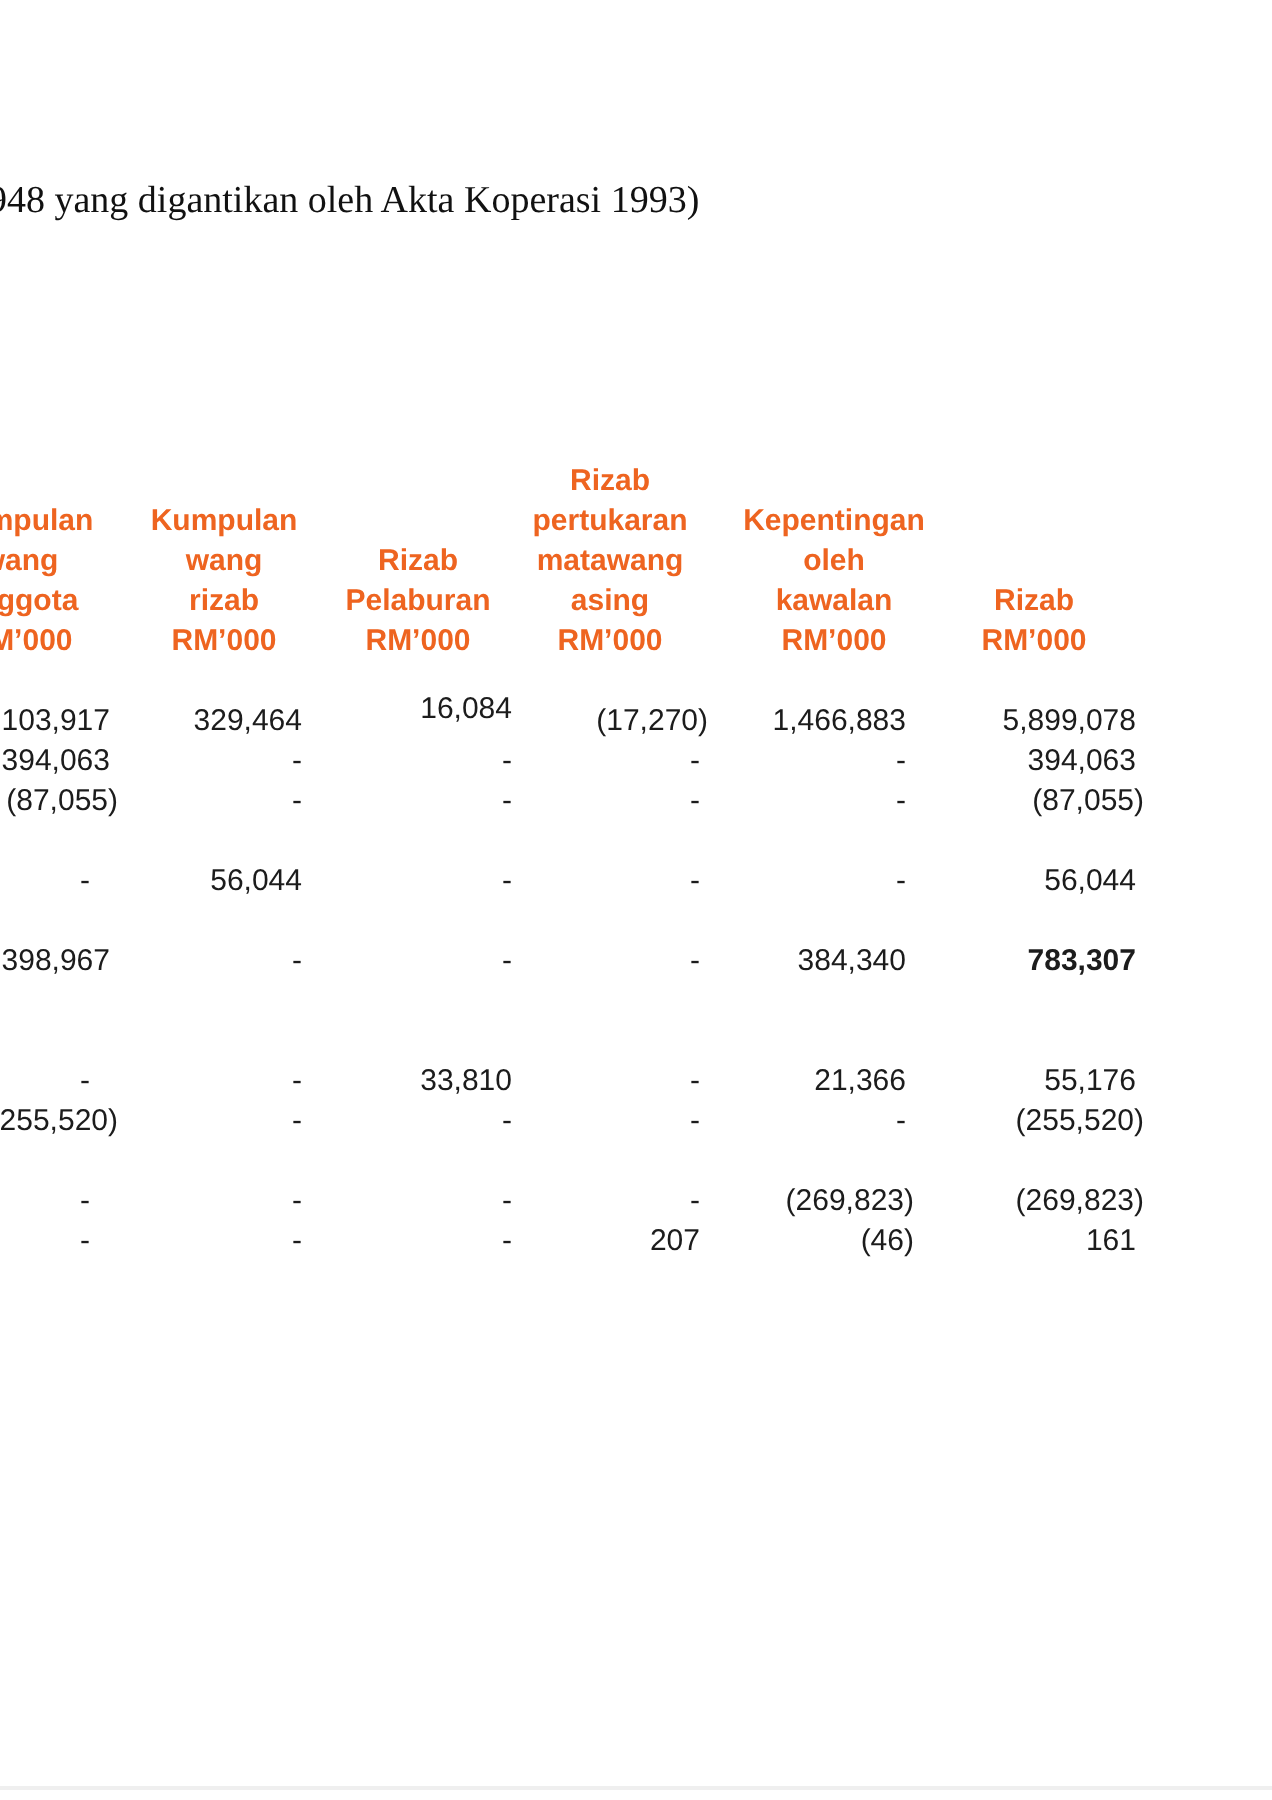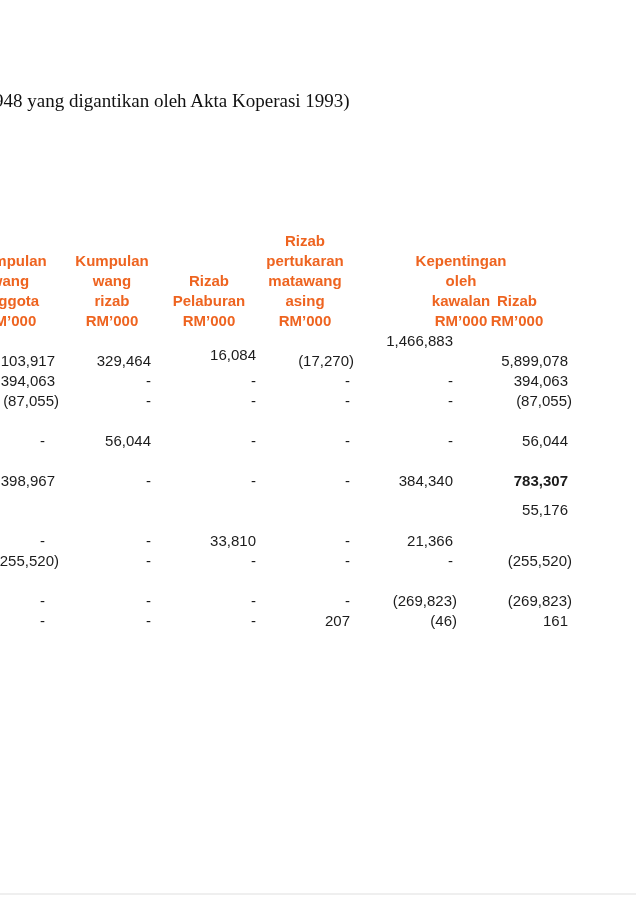--- a/index.html
+++ b/index.html
@@ -76,35 +76,35 @@
         <div>Pelaburan</div>
         <div>RM’000</div>
       </div>
       <div class="col-header" style="left: 305px; top: 231px;">
         <div>Rizab</div>
         <div>pertukaran</div>
         <div>matawang</div>
         <div>asing</div>
         <div>RM’000</div>
       </div>
-      <div class="col-header" style="left: 417px; top: 251px; margin-left: 44px;">
+      <div class="col-header" style="left: 417px; top: 251px;">
         <div>Kepentingan</div>
         <div>oleh</div>
         <div>kawalan</div>
         <div>RM’000</div>
       </div>
       <div class="col-header" style="left: 517px; top: 291px;">
         <div>Rizab</div>
         <div>RM’000</div>
       </div>
       <div class="cell" style="right: 581px; top: 351px;">103,917</div>
       <div class="cell" style="right: 485px; top: 351px;">329,464</div>
       <div class="cell" style="right: 380px; top: 345px;">16,084</div>
       <div class="cell" style="right: 282px; top: 351px;">(17,270)</div>
-      <div class="cell" style="right: 183px; top: 331px;">1,466,883</div>
+      <div class="cell" style="right: 183px; top: 351px;">1,466,883</div>
       <div class="cell" style="right: 68px; top: 351px;">5,899,078</div>
       <div class="cell" style="right: 581px; top: 371px;">394,063</div>
       <div class="cell" style="right: 485px; top: 371px;">-</div>
       <div class="cell" style="right: 380px; top: 371px;">-</div>
       <div class="cell" style="right: 286px; top: 371px;">-</div>
       <div class="cell" style="right: 183px; top: 371px;">-</div>
       <div class="cell" style="right: 68px; top: 371px;">394,063</div>
       <div class="cell" style="right: 577px; top: 391px;">(87,055)</div>
       <div class="cell" style="right: 485px; top: 391px;">-</div>
       <div class="cell" style="right: 380px; top: 391px;">-</div>
@@ -121,21 +121,21 @@
       <div class="cell" style="right: 485px; top: 471px;">-</div>
       <div class="cell" style="right: 380px; top: 471px;">-</div>
       <div class="cell" style="right: 286px; top: 471px;">-</div>
       <div class="cell" style="right: 183px; top: 471px;">384,340</div>
       <div class="cell" style="right: 68px; top: 471px; font-weight: bold;">783,307</div>
       <div class="cell" style="right: 591px; top: 531px;">-</div>
       <div class="cell" style="right: 485px; top: 531px;">-</div>
       <div class="cell" style="right: 380px; top: 531px;">33,810</div>
       <div class="cell" style="right: 286px; top: 531px;">-</div>
       <div class="cell" style="right: 183px; top: 531px;">21,366</div>
-      <div class="cell" style="right: 68px; top: 500px; text-align: right;">55,176</div>
+      <div class="cell" style="right: 68px; top: 531px; text-align: right;">55,176</div>
       <div class="cell" style="right: 577px; top: 551px;">(255,520)</div>
       <div class="cell" style="right: 485px; top: 551px;">-</div>
       <div class="cell" style="right: 380px; top: 551px;">-</div>
       <div class="cell" style="right: 286px; top: 551px;">-</div>
       <div class="cell" style="right: 183px; top: 551px;">-</div>
       <div class="cell" style="right: 64px; top: 551px;">(255,520)</div>
       <div class="cell" style="right: 591px; top: 591px;">-</div>
       <div class="cell" style="right: 485px; top: 591px;">-</div>
       <div class="cell" style="right: 380px; top: 591px;">-</div>
       <div class="cell" style="right: 286px; top: 591px;">-</div>

